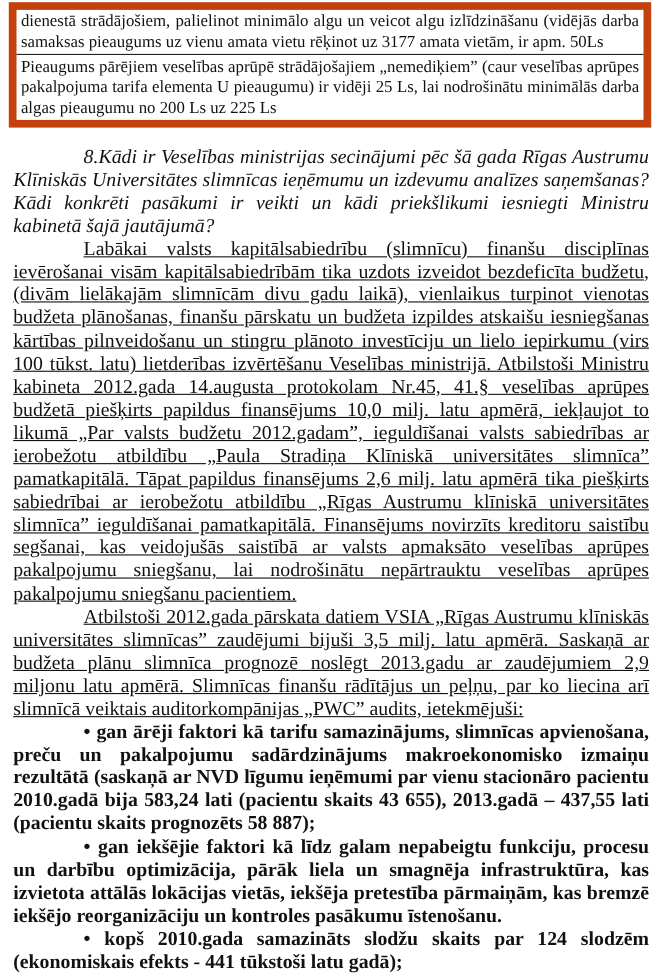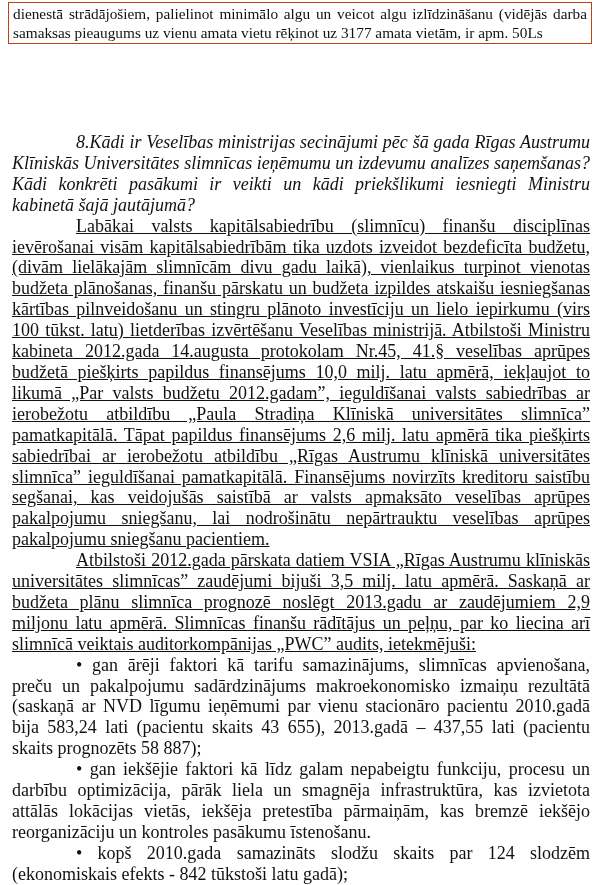--- a/index.html
+++ b/index.html
@@ -3,44 +3,45 @@
 <meta charset="utf-8">
 <style>
   html, body { margin: 0; padding: 0; background: #ffffff; }
   body {
     width: 600px; height: 885px; overflow: hidden; position: relative;
     font-family: "Liberation Serif", "DejaVu Serif", serif;
     color: #111;
   }
   .table {
     position: absolute; left: 8px; top: 2px; width: 584px;
-    border: 1px solid #c2410c; box-sizing: border-box;
+    border: 7px solid #c2410c; box-sizing: border-box;
   }
   .table .cell {
     padding: 1px 4px 1px 4px;
     font-size: 15.3px; line-height: 19px;
     text-align: justify;
   }
   .table .cell + .cell { border-top: 1px solid #222; }
   .doc {
     position: absolute; left: 12px; top: 132px; width: 578px;
     font-size: 18px; line-height: 20.9px;
   }
   .doc p { margin: 0; text-align: justify; }
   .q { font-style: italic; text-indent: 64px; }
   .ind { text-indent: 64px; text-decoration: underline; }
-  .bullet { text-indent: 64px; }
+  .bullet { text-indent: 64px; font-weight: bold; }
 </style>
 </head>
 <body>
 
 <div class="table">
   <div class="cell">dienestā strādājošiem, palielinot minimālo algu un veicot algu izlīdzināšanu (vidējās darba samaksas pieaugums uz vienu amata vietu rēķinot uz 3177 amata vietām, ir apm. 50Ls</div>
+  <div class="cell">Pieaugums pārējiem veselības aprūpē strādājošajiem „nemediķiem” (caur veselības aprūpes pakalpojuma tarifa elementa U pieaugumu) ir vidēji 25 Ls, lai nodrošinātu minimālās darba algas pieaugumu no 200 Ls uz 225 Ls</div>
 </div>
 
 <div class="doc">
   <p class="q">8.Kādi ir Veselības ministrijas secinājumi pēc šā gada Rīgas Austrumu Klīniskās Universitātes slimnīcas ieņēmumu un izdevumu analīzes saņemšanas? Kādi konkrēti pasākumi ir veikti un kādi priekšlikumi iesniegti Ministru kabinetā šajā jautājumā?</p>
   <p class="ind">Labākai valsts kapitālsabiedrību (slimnīcu) finanšu disciplīnas ievērošanai visām kapitālsabiedrībām tika uzdots izveidot bezdeficīta budžetu, (divām lielākajām slimnīcām divu gadu laikā), vienlaikus turpinot vienotas budžeta plānošanas, finanšu pārskatu un budžeta izpildes atskaišu iesniegšanas kārtības pilnveidošanu un stingru plānoto investīciju un lielo iepirkumu (virs 100 tūkst. latu) lietderības izvērtēšanu Veselības ministrijā. Atbilstoši Ministru kabineta 2012.gada 14.augusta protokolam Nr.45, 41.§ veselības aprūpes budžetā piešķirts papildus finansējums 10,0 milj. latu apmērā, iekļaujot to likumā „Par valsts budžetu 2012.gadam”, ieguldīšanai valsts sabiedrības ar ierobežotu atbildību „Paula Stradiņa Klīniskā universitātes slimnīca” pamatkapitālā. Tāpat papildus finansējums 2,6 milj. latu apmērā tika piešķirts sabiedrībai ar ierobežotu atbildību „Rīgas Austrumu klīniskā universitātes slimnīca” ieguldīšanai pamatkapitālā. Finansējums novirzīts kreditoru saistību segšanai, kas veidojušās saistībā ar valsts apmaksāto veselības aprūpes pakalpojumu sniegšanu, lai nodrošinātu nepārtrauktu veselības aprūpes pakalpojumu sniegšanu pacientiem.</p>
   <p class="ind">Atbilstoši 2012.gada pārskata datiem VSIA „Rīgas Austrumu klīniskās universitātes slimnīcas” zaudējumi bijuši  3,5 milj. latu apmērā. Saskaņā ar budžeta plānu slimnīca prognozē noslēgt 2013.gadu ar zaudējumiem 2,9 miljonu latu apmērā. Slimnīcas finanšu rādītājus un peļņu, par ko liecina arī slimnīcā veiktais auditorkompānijas „PWC” audits, ietekmējuši:</p>
   <p class="bullet">• gan ārēji faktori kā tarifu samazinājums, slimnīcas apvienošana, preču un pakalpojumu sadārdzinājums makroekonomisko izmaiņu rezultātā (saskaņā ar NVD līgumu ieņēmumi par vienu stacionāro pacientu 2010.gadā bija 583,24 lati (pacientu skaits 43 655), 2013.gadā – 437,55 lati (pacientu skaits prognozēts 58 887);</p>
   <p class="bullet">• gan iekšējie faktori kā līdz galam nepabeigtu funkciju, procesu un darbību optimizācija, pārāk liela un smagnēja infrastruktūra, kas izvietota attālās lokācijas vietās, iekšēja pretestība pārmaiņām, kas bremzē iekšējo reorganizāciju un kontroles pasākumu īstenošanu.</p>
-  <p class="bullet">• kopš 2010.gada samazināts slodžu skaits par 124 slodzēm (ekonomiskais efekts - 842 tūkstoši latu gadā);</p>
+  <p class="bullet">• kopš 2010.gada samazināts slodžu skaits par 124 slodzēm (ekonomiskais efekts - 441 tūkstoši latu gadā);</p>
 </div>
 
 </body></html>

